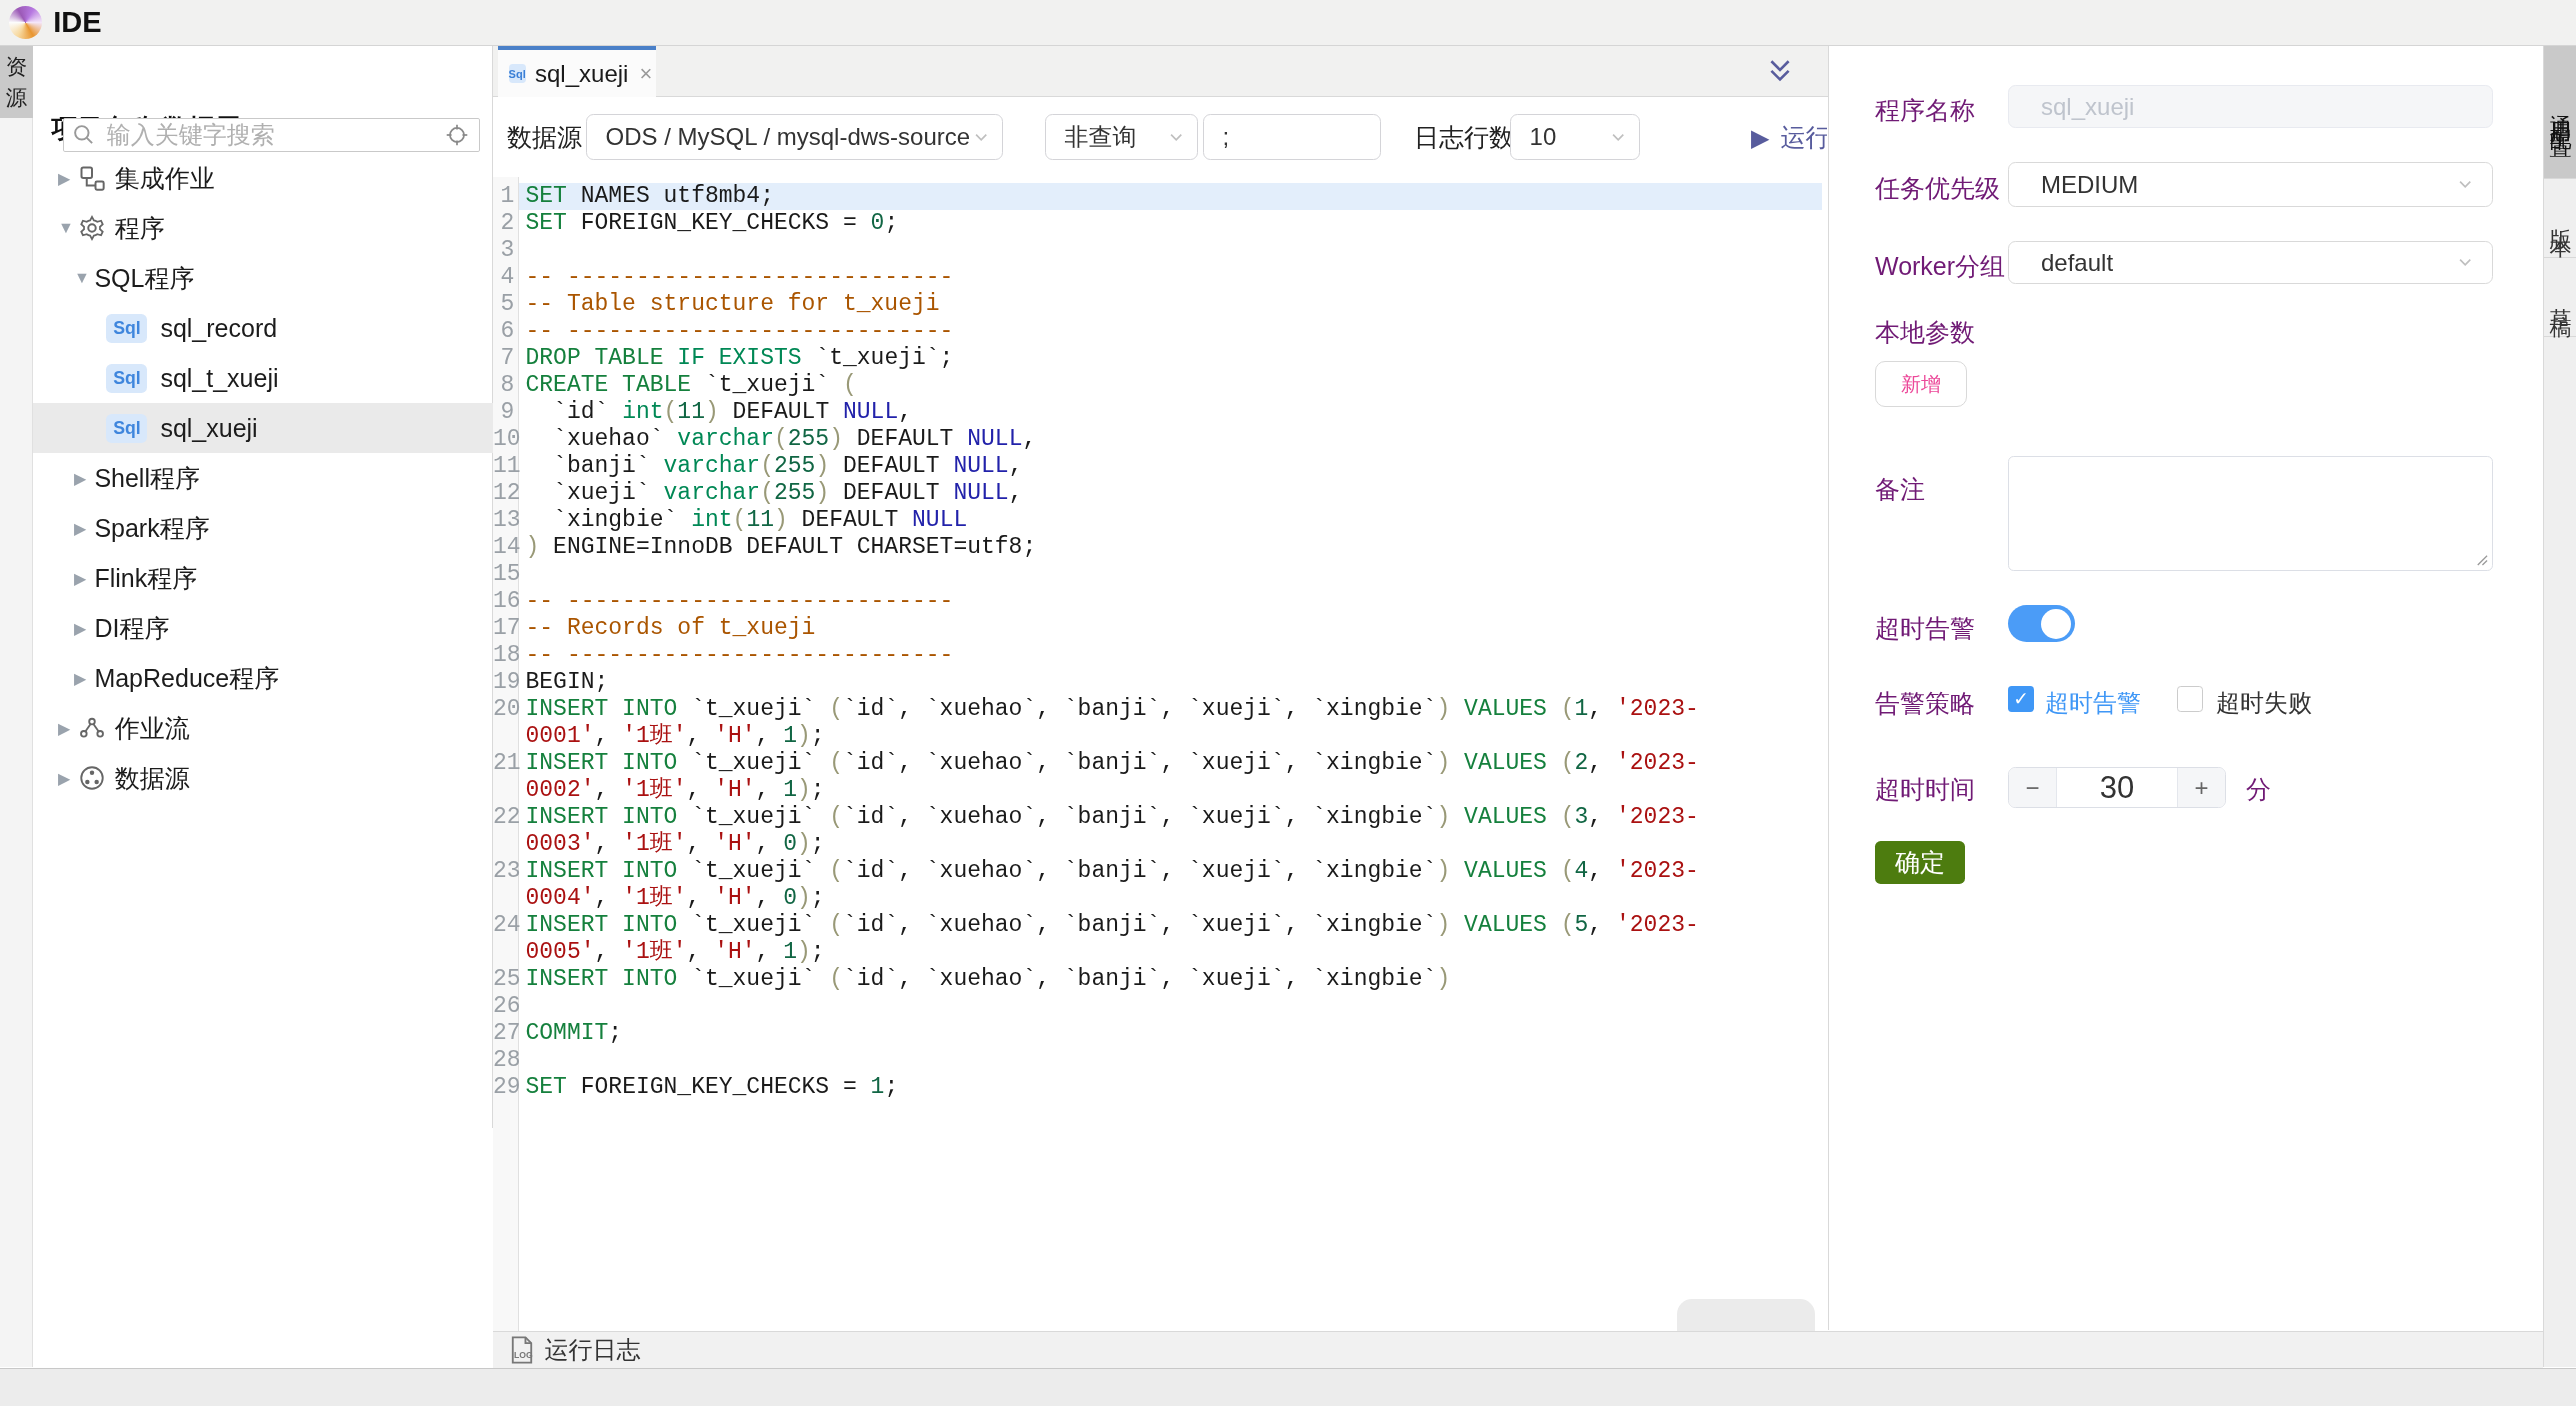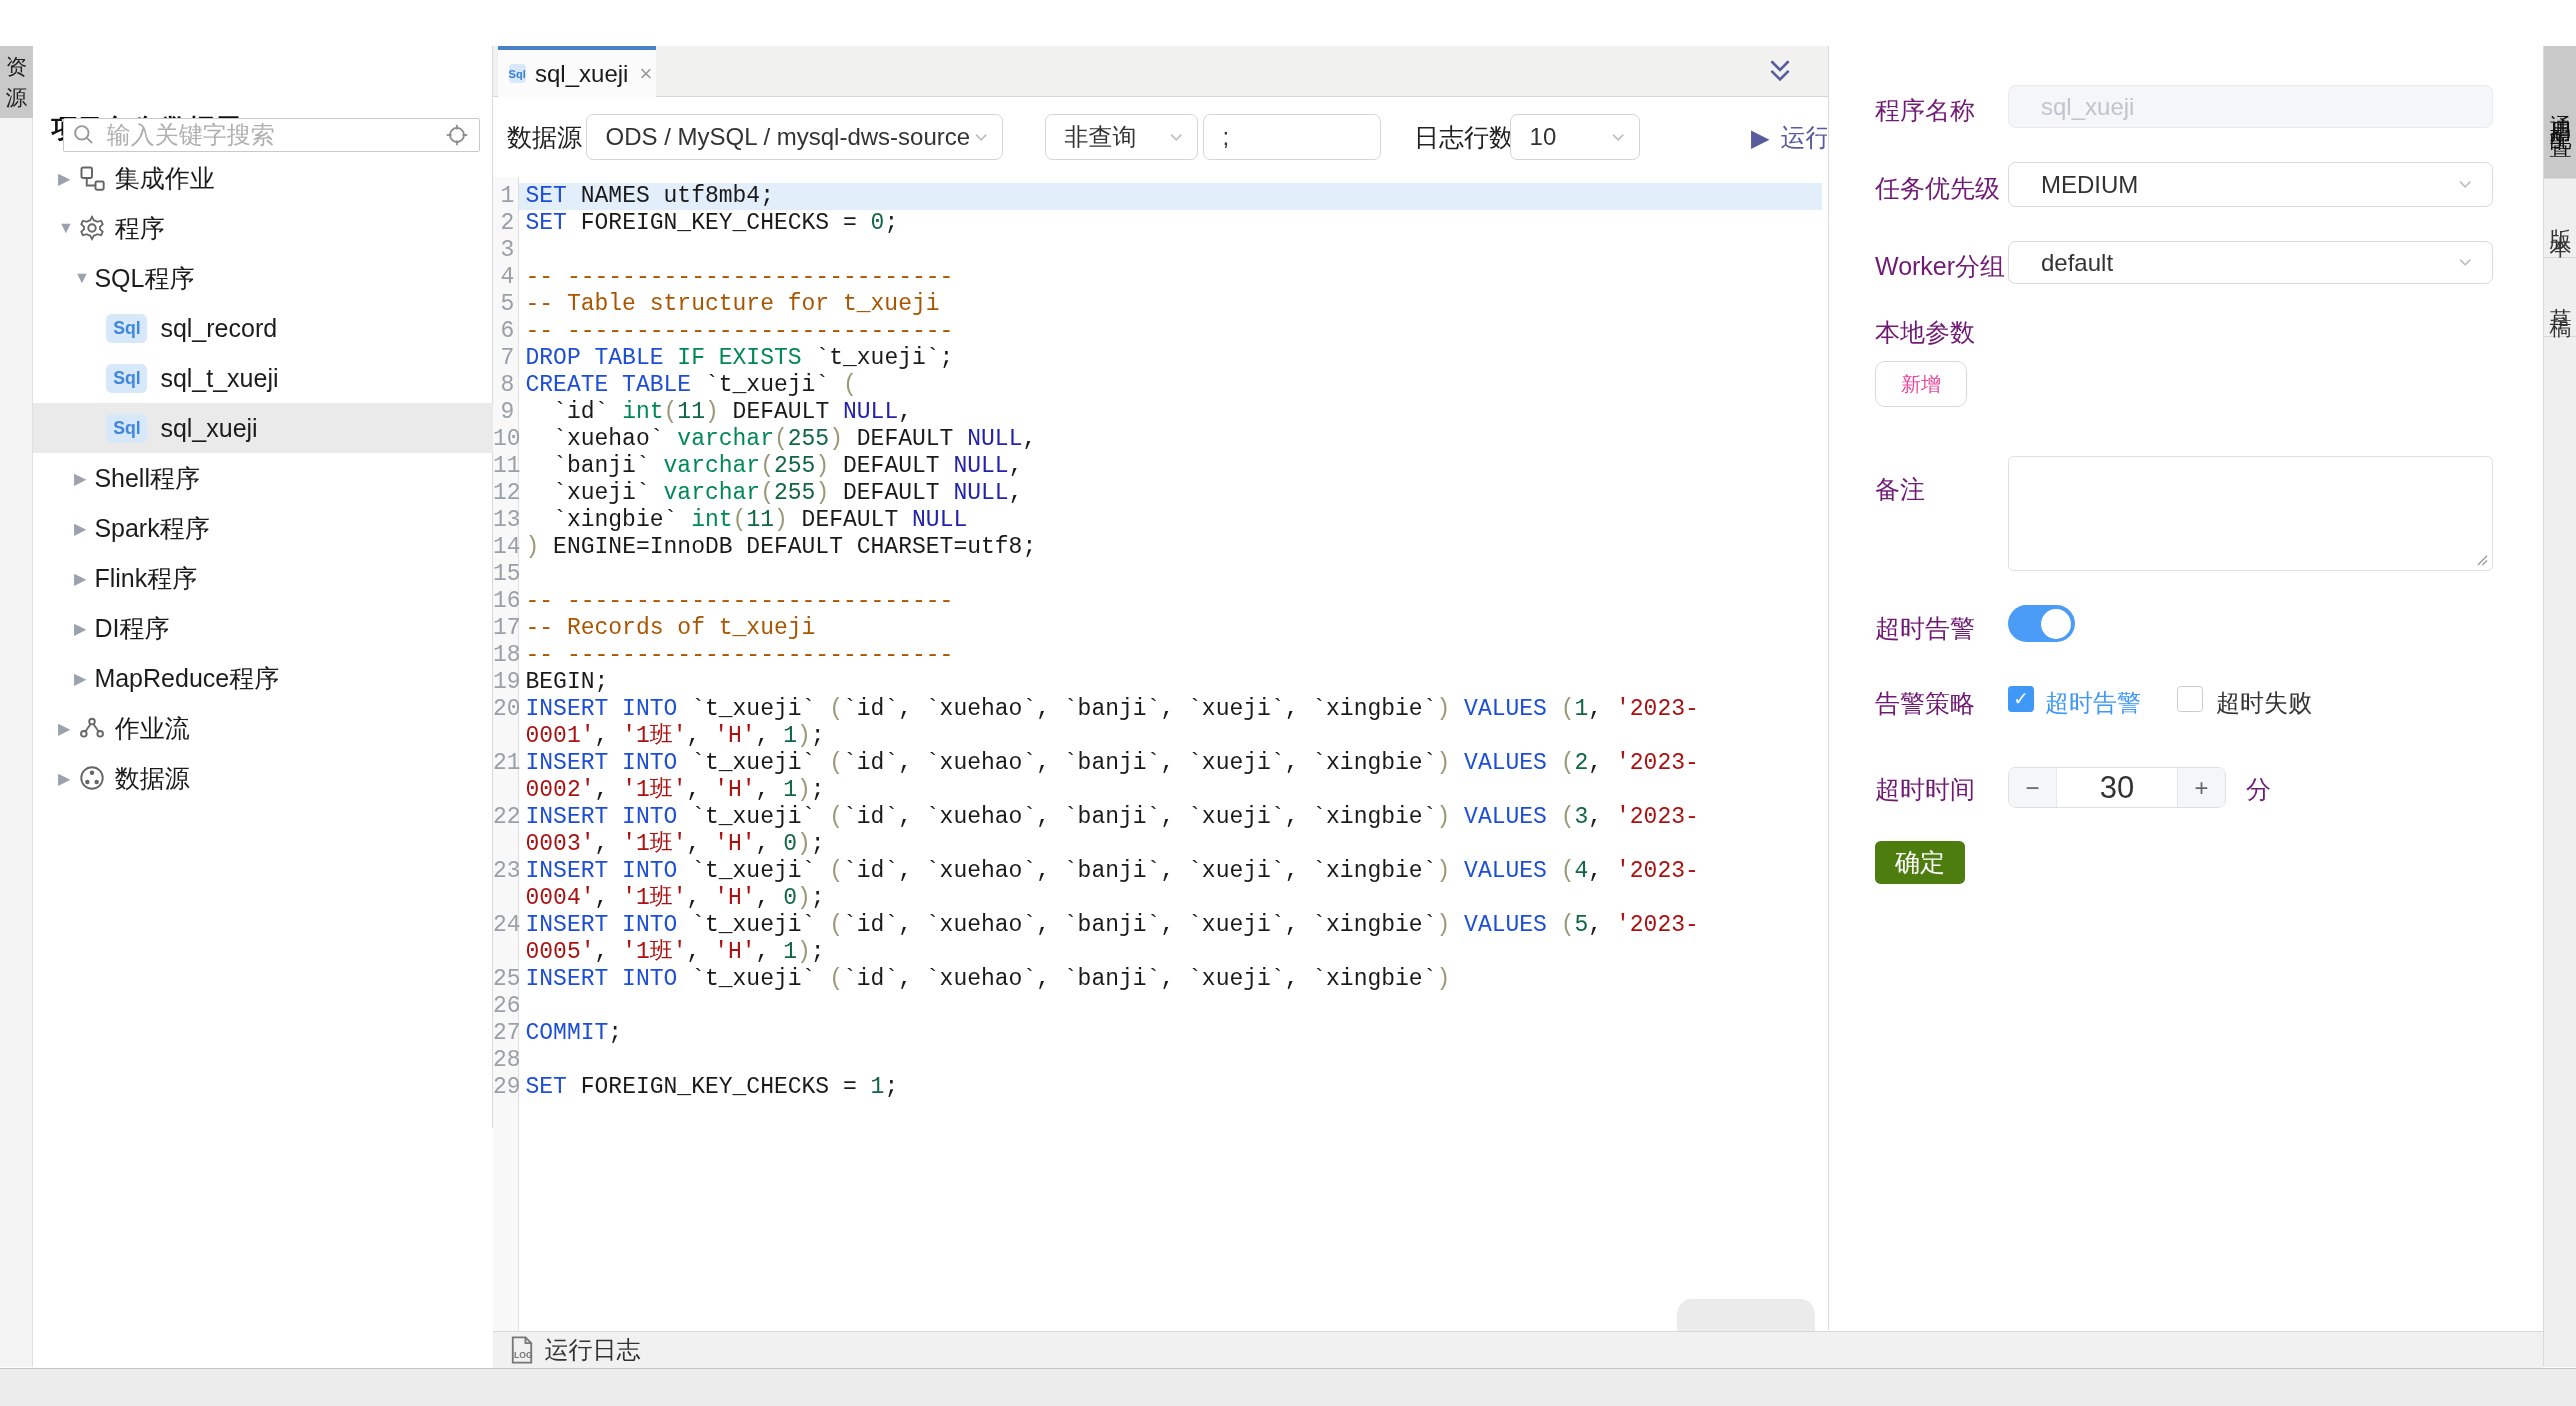--- a/index.html
+++ b/index.html
@@ -60,21 +60,21 @@
   
   .editor { position:absolute; left:493px; top:177px; width:1335px; height:1154px; background:#fff; overflow:hidden; }
   .gutter-bg { position:absolute; left:0; top:0; width:26px; height:1154px; background:#f8f8f8; border-right:0.9px solid #e0e0e0; }
   .code-wrap { position:absolute; left:0; top:5.6px; width:1329px; font-family:"Liberation Mono", monospace;
                font-size:23px; line-height:27px; }
   .cm-line { display:flex; }
   .cm-gutter { width:26px; flex:none; text-align:right; padding-right:4.6px; color:#9aa0a6; }
   .cm-content { flex:1; padding-left:6.5px; white-space:pre; }
   .cm-row { height:27px; }
   .cm-active { background:#e3eefb; margin-left:-6.5px; padding-left:6.5px; }
-  .tk-k{color:#1d4ed8;} .tk-t{color:#008855;} .tk-n{color:#116644;} .tk-s{color:#aa1111;}
+  .tk-k{color:#15803d;} .tk-t{color:#008855;} .tk-n{color:#116644;} .tk-s{color:#aa1111;}
   .tk-c{color:#aa5500;} .tk-a{color:#2222aa;} .tk-b{color:#999977;} .tk-p{color:#1a1a1a;}
 
   .log-pill { position:absolute; left:1677px; top:1299px; width:138px; height:32px; background:#ebebeb;
               border-radius:15px 15px 0 0; cursor:pointer; }
   .logbar { position:absolute; left:493px; top:1331px; width:2050px; height:37px; background:#f1f1f1;
             border-top:0.9px solid #d9d9d9; display:flex; align-items:center; }
   .logbar .lg-ic { width:28px; height:30px; margin-left:15px; }
   .logbar .lg-tx { margin-left:8.4px; font-size:24px; color:#333; }
 
   
@@ -122,20 +122,24 @@
 
   .bottom-band { position:absolute; left:0; top:1368px; width:2576px; height:39px; background:#ececec;
                  border-top:0.9px solid #c8c8c8; }
   svg { display:block; }
 </style>
 </head>
 <body>
 
 <div id="app">
 
+  <div class="topbar">
+    <div class="logo"></div>
+    <div class="app-title">IDE</div>
+  </div>
 
   <div class="left-rail">
     <div class="res-tab">
       <span>资</span>
       <span>源</span>
     </div>
   </div>
 
   <div class="sidebar">
     <div class="sb-header">

